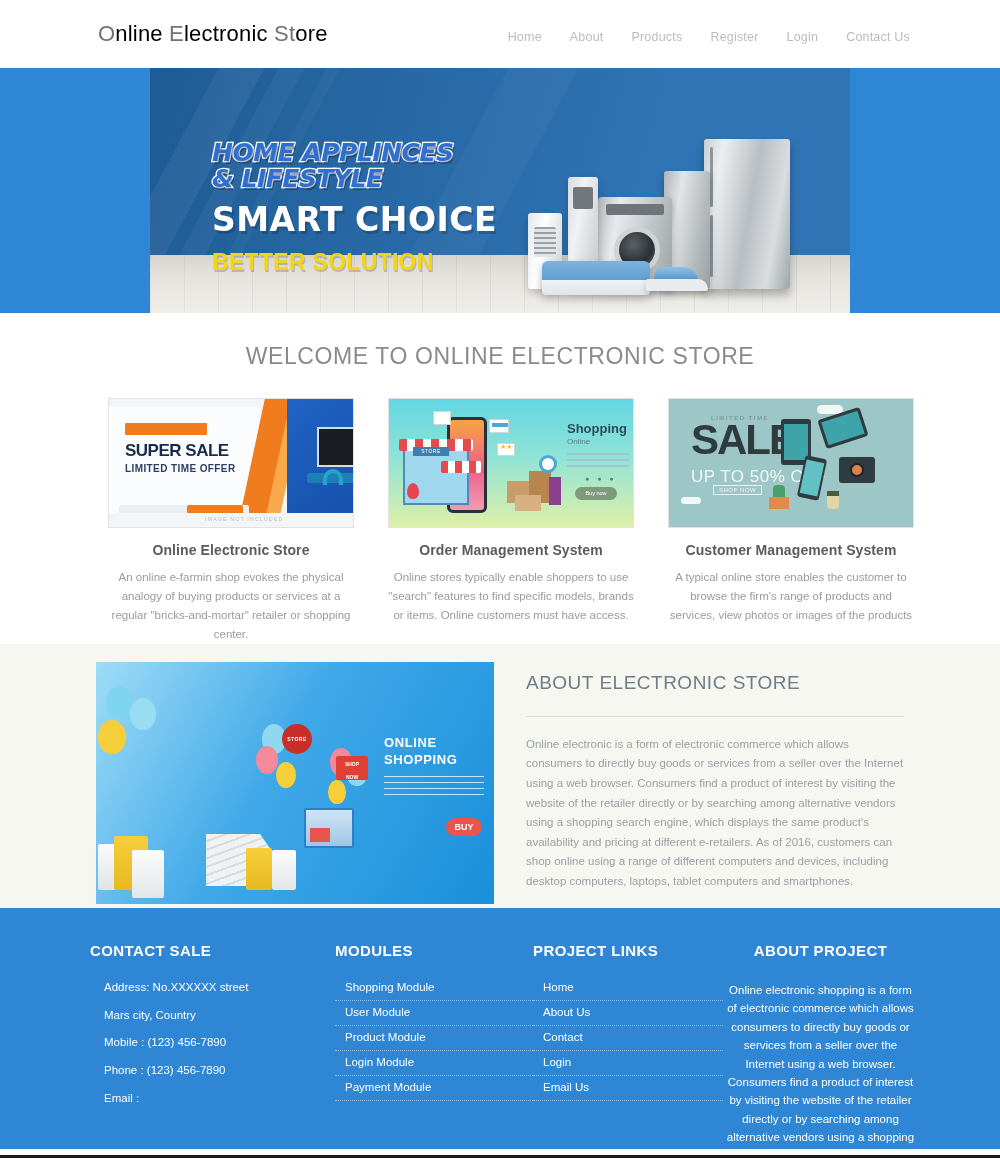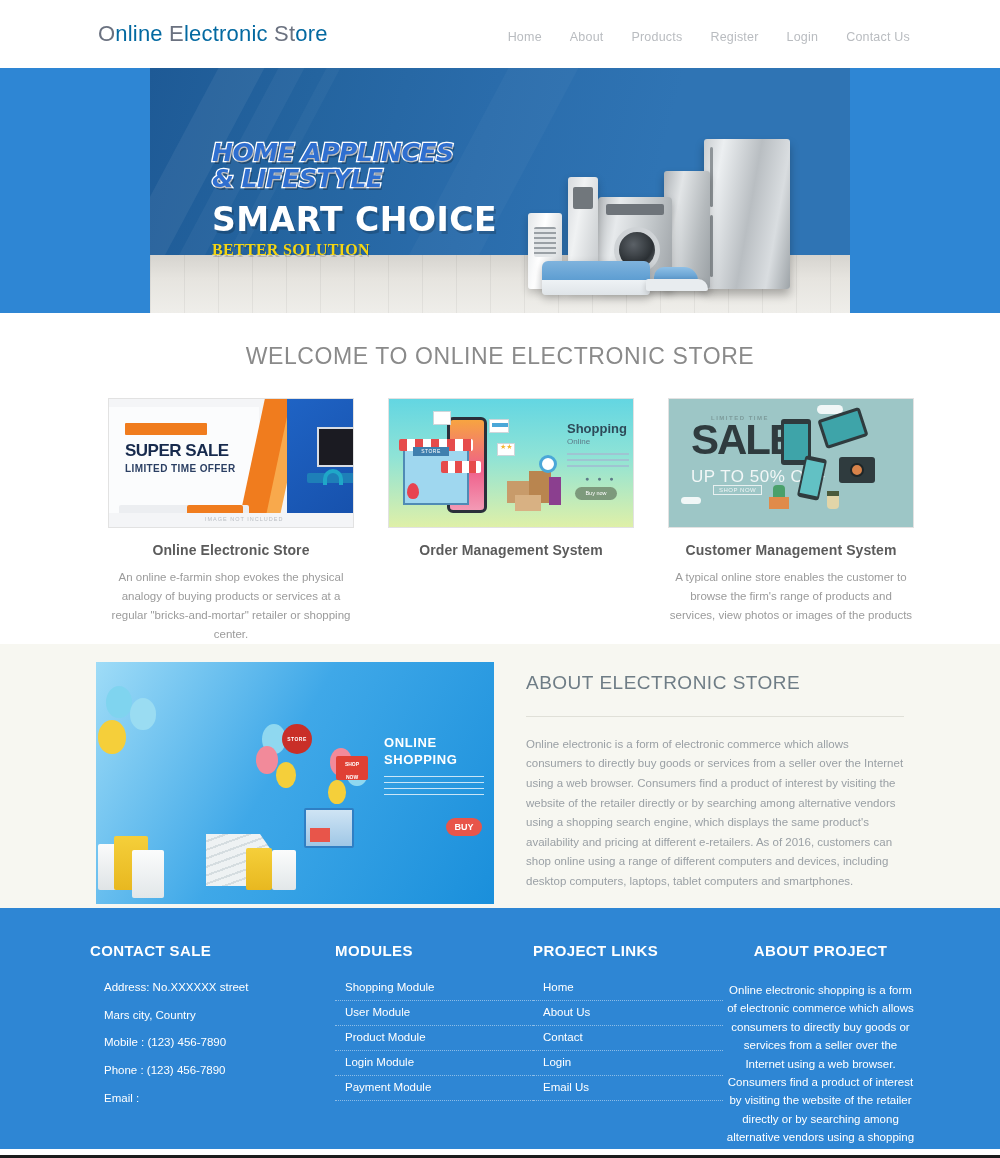--- a/index.html
+++ b/index.html
@@ -12,21 +12,21 @@
   .page { position: relative; width: 1000px; height: 1158px; background:#fff; }
 
   
   .header {
     height: 68px; background:#ffffff;
     display:flex; align-items:center; justify-content:space-between;
     padding: 0 90px 0 98px;
   }
   .logo { font-size: 22px; letter-spacing:.2px; white-space:nowrap; }
   .logo .g { color:#6b7280; }
-  .logo .b { color:#0369a1; }
+  .logo .b { color:#000000; }
   .nav { display:flex; gap:28px; align-items:center; padding-top:6px; }
   .nav a {
     color:#b9bcc0; font-size:12.5px; text-decoration:none; letter-spacing:.2px;
   }
 
   
   .hero-band {
     height: 245px; background:#2e86d4; position:relative; overflow:hidden;
   }
   .hero-img {
@@ -59,23 +59,23 @@
     color:#2f6fd0; letter-spacing:-.5px;
     -webkit-text-stroke: 2.6px #ffffff; paint-order: stroke fill;
     text-shadow: 2px 3px 0 rgba(0,0,0,.25);
   }
   .hero-l2 {
     font-family:"DejaVu Sans", sans-serif;
     font-size:33px; font-weight:bold; color:#ffffff; letter-spacing:.5px;
     margin-top:8px; text-shadow: 2px 3px 0 rgba(0,0,0,.18); text-align: center;
   }
   .hero-l3 {
-    font-family:Liberation Serif, serif;
-    font-size:16px; font-weight:bold; color:#f5d512; letter-spacing:.3px;
-    margin-top:2px; text-shadow: 1px 2px 0 rgba(0,0,0,.18);
+    font-family:Liberation Sans, sans-serif;
+    font-size:23px; font-weight:bold; color:#f5d512; letter-spacing:.3px;
+    margin-top:10px; text-shadow: 1px 2px 0 rgba(0,0,0,.18);
   }
   
   .appl { position:absolute; bottom:30px; }
   .fridge { right:60px; bottom:24px; width:86px; height:150px;
     background:linear-gradient(100deg,#c9cdd0 0%,#eceff1 18%,#b9bec2 52%,#d9dde0 78%,#9ea4a8 100%);
     border-radius:3px; box-shadow:0 6px 10px rgba(0,0,0,.28); }
   .fridge::before{content:"";position:absolute;left:6px;top:8px;width:3px;height:60px;background:#8f9599;border-radius:2px;}
   .fridge::after{content:"";position:absolute;left:6px;top:76px;width:3px;height:62px;background:#8f9599;border-radius:2px;}
   .fridge2 { right:140px; bottom:24px; width:46px; height:118px;
     background:linear-gradient(100deg,#aeb3b7,#e2e5e7 30%,#b5babd 70%,#9aa0a4);
@@ -381,20 +381,21 @@
             <div class="ttl">Shopping</div>
             <div class="sub">Online</div>
             <div class="lines"></div>
             <div class="dots">● ● ●</div>
             <div class="btn">
                 <span>Buy now</span>
               </div>
           </div>
         </div>
         <h3>Order Management System</h3>
+        <p>Online stores typically enable shoppers to use "search" features to find specific models, brands or items. Online customers must have access.</p>
       </div>
 
       <div class="card">
         <div class="card-img">
           <div class="a3">
             <div class="cloud1"></div>
             <div class="cloud2"></div>
             <div class="lt">LIMITED TIME</div>
             <div class="sale">SALE</div>
             <div class="off">UP TO 50% OFF</div>

